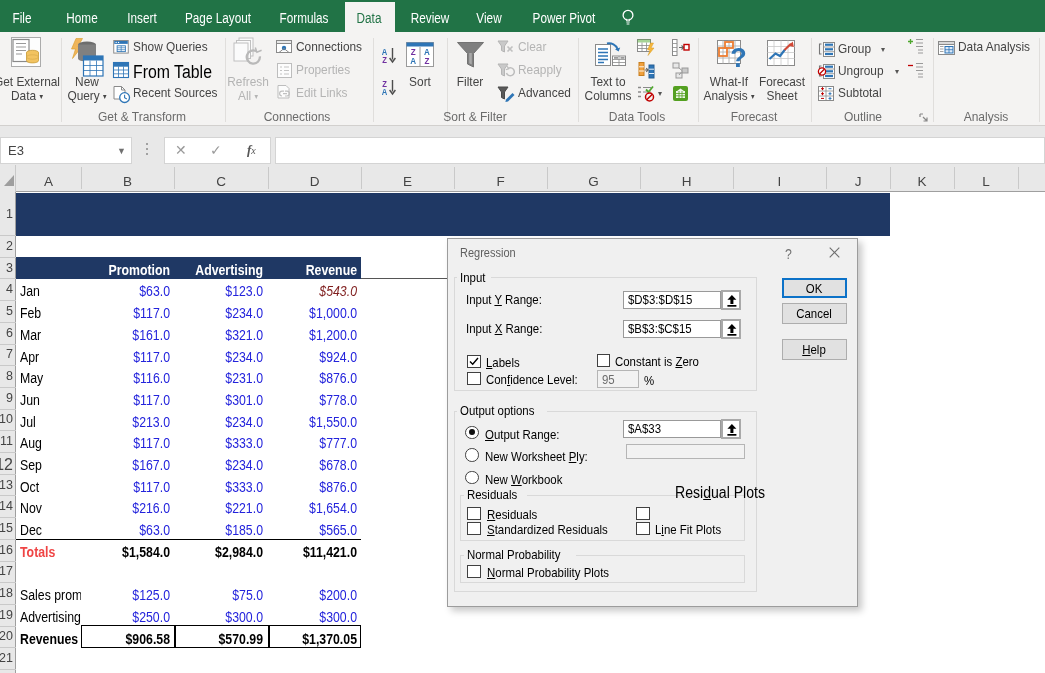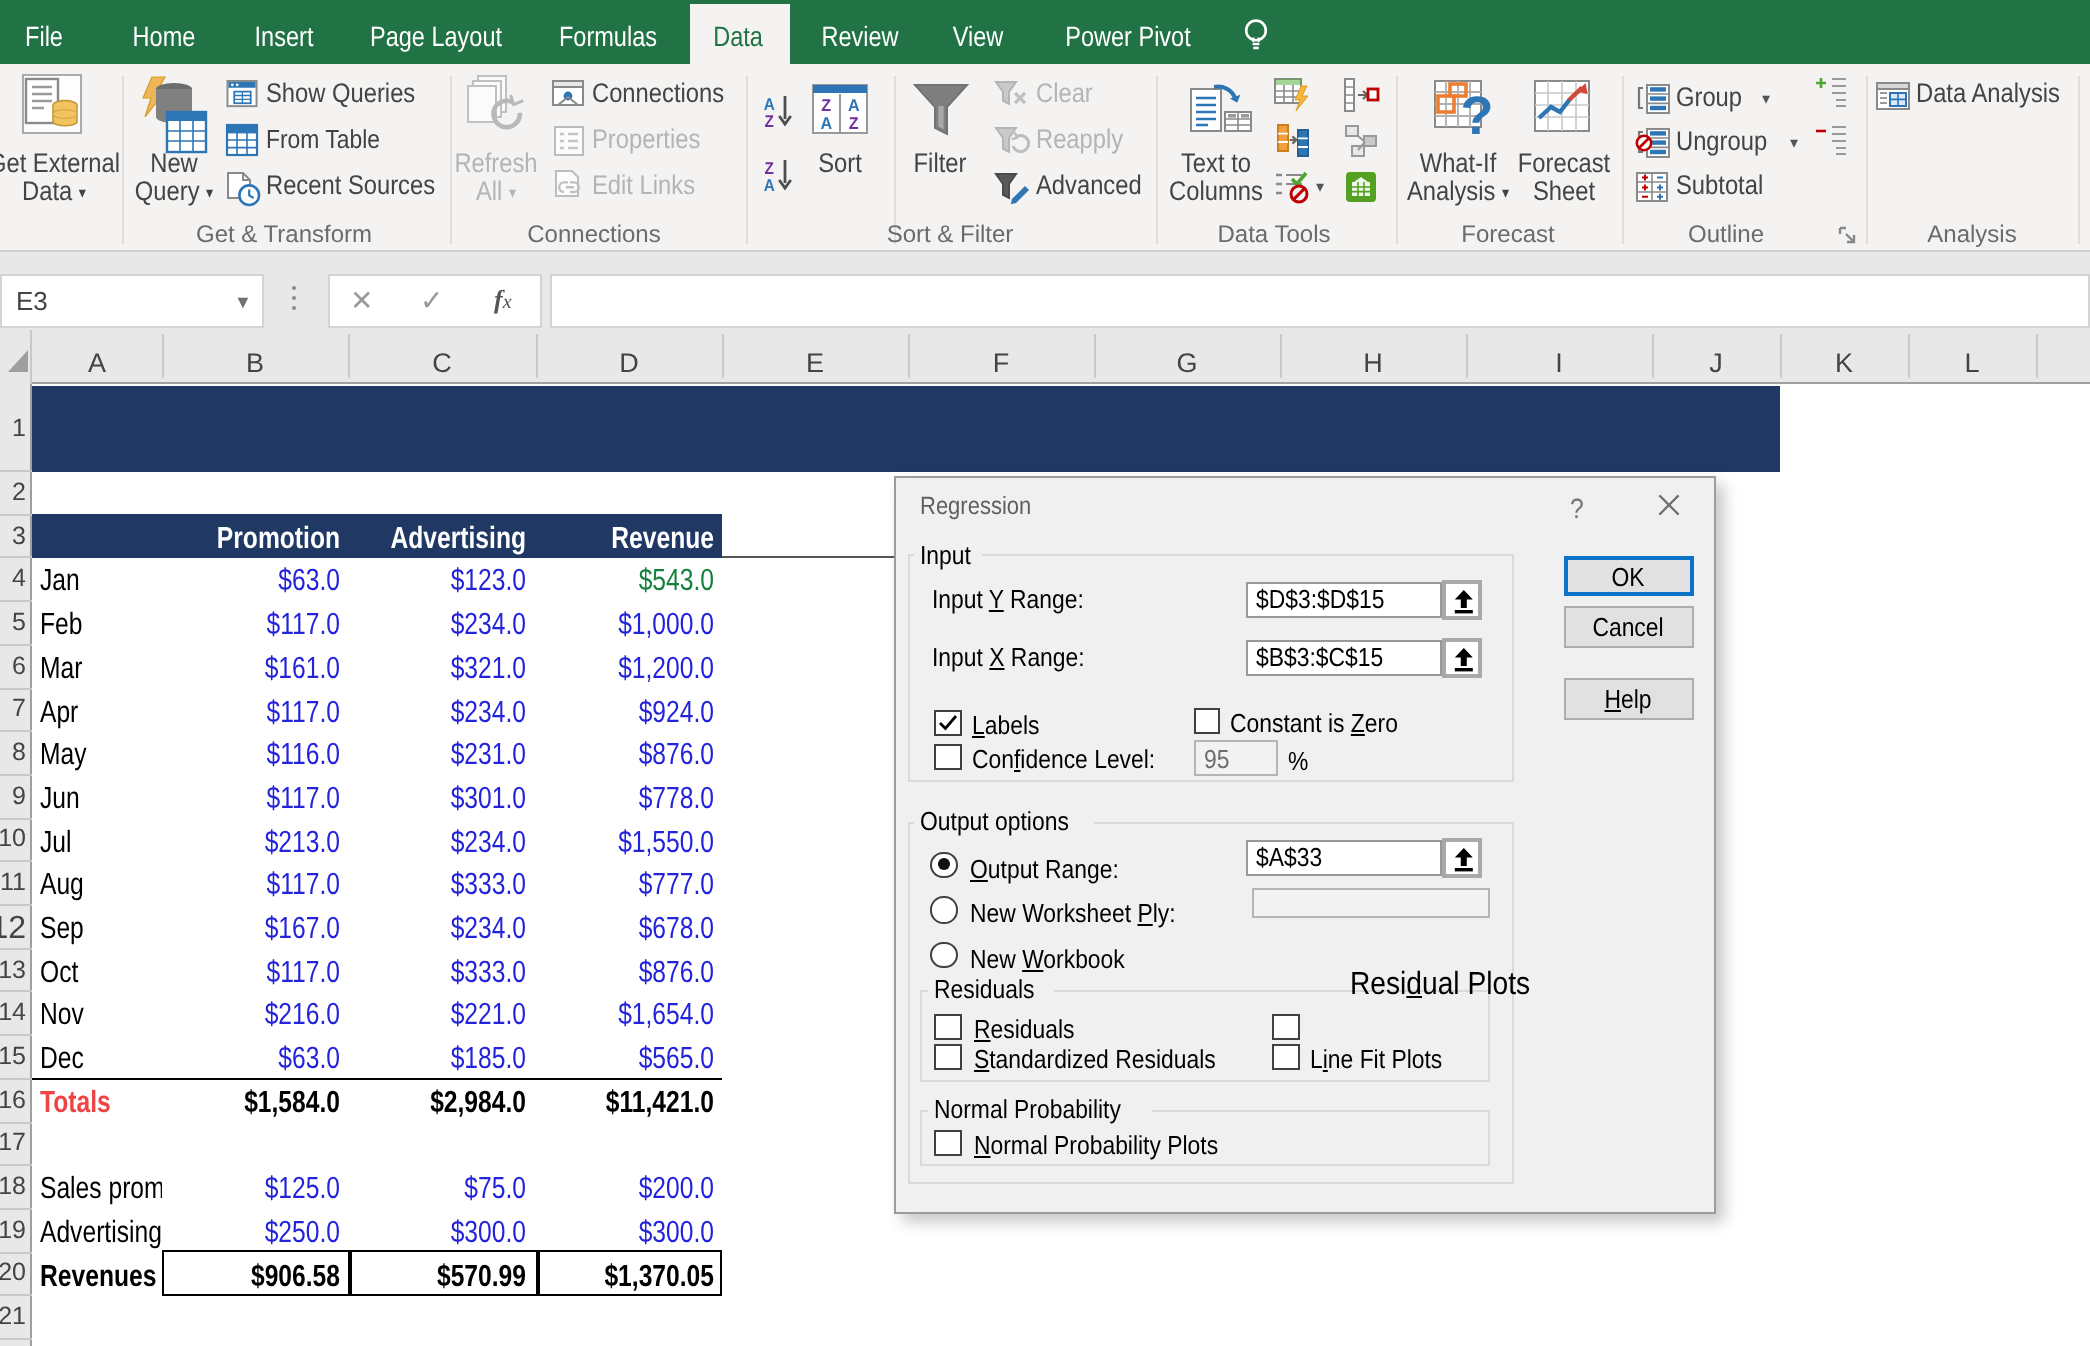--- a/index.html
+++ b/index.html
@@ -74,21 +74,21 @@
       <circle cx="5.5" cy="2.5" r="0.7" fill="#fff"></circle>
 <rect x="4" y="6" width="8.5" height="6" fill="#fff" stroke="#2e75b6" stroke-width="0.9"></rect>
 <path d="M4 8h8.5M4 10h8.5M8.2 6v6" stroke="#2e75b6" stroke-width="0.7"></path>
 </svg>
 <div class="t" style="left:133px;top:39px;color:#444;font-size:13.5px;"><span class="ui">Show Queries</span></div>
 <svg style="left:113px;top:61.7px;" width="16" height="16" viewBox="0 0 16 16">
 <rect x="0.5" y="0.5" width="15" height="15" fill="#fff" stroke="#2e75b6" stroke-width="1.1"></rect>
 <rect x="0.5" y="0.5" width="15" height="4.2" fill="#2e75b6"></rect>
 <path d="M0.5 8h15M0.5 11.8h15M5.5 4.5v11M10.5 4.5v11" stroke="#2e75b6" stroke-width="0.8"></path>
 </svg>
-<div class="t" style="left:133px;top:62px;color:#404040;font-size:13px;"><span class="ui">From Table</span></div>
+<div class="t" style="left:133px;top:62px;color:#000000;font-size:18px;"><span class="ui">From Table</span></div>
 <svg style="left:112.6px;top:85.8px;" width="17" height="17" viewBox="0 0 17 17">
 <path d="M1 0.5 h7.5 l3.5 3.5 v9 h-11 Z" fill="#fff" stroke="#8a8a8a"></path>
 <path d="M8.5 0.5 v3.5 h3.5" fill="none" stroke="#8a8a8a"></path>
 <circle cx="11.6" cy="11.6" r="4.9" fill="#fff" stroke="#2e75b6" stroke-width="1.3"></circle>
 <path d="M11.6 8.8 v2.9 l2.2 1.3" stroke="#2e75b6" stroke-width="1.1" fill="none"></path>
 </svg>
 <div class="t" style="left:133px;top:85px;color:#444;font-size:13.5px;"><span class="ui">Recent Sources</span></div>
 <svg style="left:233px;top:37px;" width="30" height="30" viewBox="0 0 30 30">
 <rect x="6" y="1" width="14" height="18" fill="#fbfbfb" stroke="#c0c0c0"></rect>
 <rect x="3.5" y="3.5" width="14" height="18" fill="#fbfbfb" stroke="#c0c0c0"></rect>
@@ -358,21 +358,21 @@
 <div style="position:absolute;left:16px;top:192px;width:1029px;height:481px;background:#fff;"></div>
 <div style="position:absolute;left:16px;top:192.5px;width:874px;height:43px;background:#1f3864;"></div>
 <div style="position:absolute;left:16px;top:257.2px;width:345px;height:21.7px;background:#1f3864;"></div>
 <div class="t" style="left:169.5px;top:260.7px;transform:translateX(-100%);color:#fff;font-size:15.3px;font-weight:bold;"><span class="nwr">Promotion</span></div>
 <div class="t" style="left:262.5px;top:260.7px;transform:translateX(-100%);color:#fff;font-size:15.3px;font-weight:bold;"><span class="nwr">Advertising</span></div>
 <div class="t" style="left:356.5px;top:260.7px;transform:translateX(-100%);color:#fff;font-size:15.3px;font-weight:bold;"><span class="nwr">Revenue</span></div>
 <div style="position:absolute;left:361px;top:277.9px;width:86px;height:1.3px;background:#555;"></div>
 <div class="t" style="left:19.5px;top:282.4px;color:#000;font-size:15.3px;"><span class="nw">Jan</span></div>
 <div class="t" style="left:169.5px;top:282.4px;transform:translateX(-100%);color:#2323dc;font-size:15.3px;"><span class="nwr">$63.0</span></div>
 <div class="t" style="left:262.5px;top:282.4px;transform:translateX(-100%);color:#2323dc;font-size:15.3px;"><span class="nwr">$123.0</span></div>
-<div class="t" style="left:356.5px;top:282.4px;transform:translateX(-100%);color:#15803d;font-size:15.3px;"><span class="nwr">$543.0</span></div>
+<div class="t" style="left:356.5px;top:282.4px;transform:translateX(-100%);color:#7f1d1d;font-size:15.3px;font-style:italic;"><span class="nwr">$543.0</span></div>
 <div class="t" style="left:19.5px;top:304.1px;color:#000;font-size:15.3px;"><span class="nw">Feb</span></div>
 <div class="t" style="left:169.5px;top:304.1px;transform:translateX(-100%);color:#2323dc;font-size:15.3px;"><span class="nwr">$117.0</span></div>
 <div class="t" style="left:262.5px;top:304.1px;transform:translateX(-100%);color:#2323dc;font-size:15.3px;"><span class="nwr">$234.0</span></div>
 <div class="t" style="left:356.5px;top:304.1px;transform:translateX(-100%);color:#2323dc;font-size:15.3px;"><span class="nwr">$1,000.0</span></div>
 <div class="t" style="left:19.5px;top:325.8px;color:#000;font-size:15.3px;"><span class="nw">Mar</span></div>
 <div class="t" style="left:169.5px;top:325.8px;transform:translateX(-100%);color:#2323dc;font-size:15.3px;"><span class="nwr">$161.0</span></div>
 <div class="t" style="left:262.5px;top:325.8px;transform:translateX(-100%);color:#2323dc;font-size:15.3px;"><span class="nwr">$321.0</span></div>
 <div class="t" style="left:356.5px;top:325.8px;transform:translateX(-100%);color:#2323dc;font-size:15.3px;"><span class="nwr">$1,200.0</span></div>
 <div class="t" style="left:19.5px;top:347.5px;color:#000;font-size:15.3px;"><span class="nw">Apr</span></div>
 <div class="t" style="left:169.5px;top:347.5px;transform:translateX(-100%);color:#2323dc;font-size:15.3px;"><span class="nwr">$117.0</span></div>

